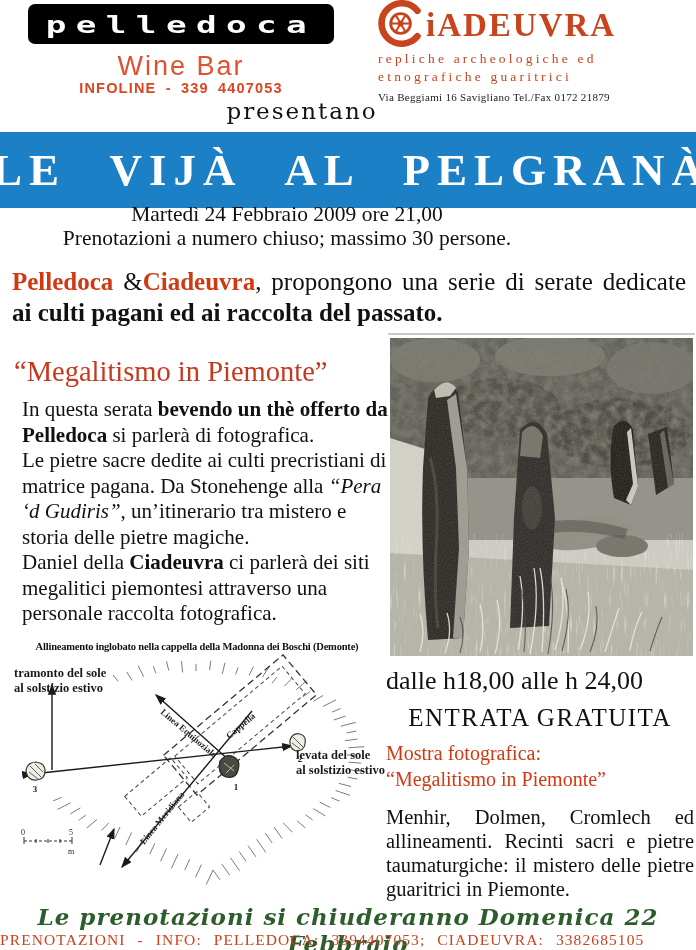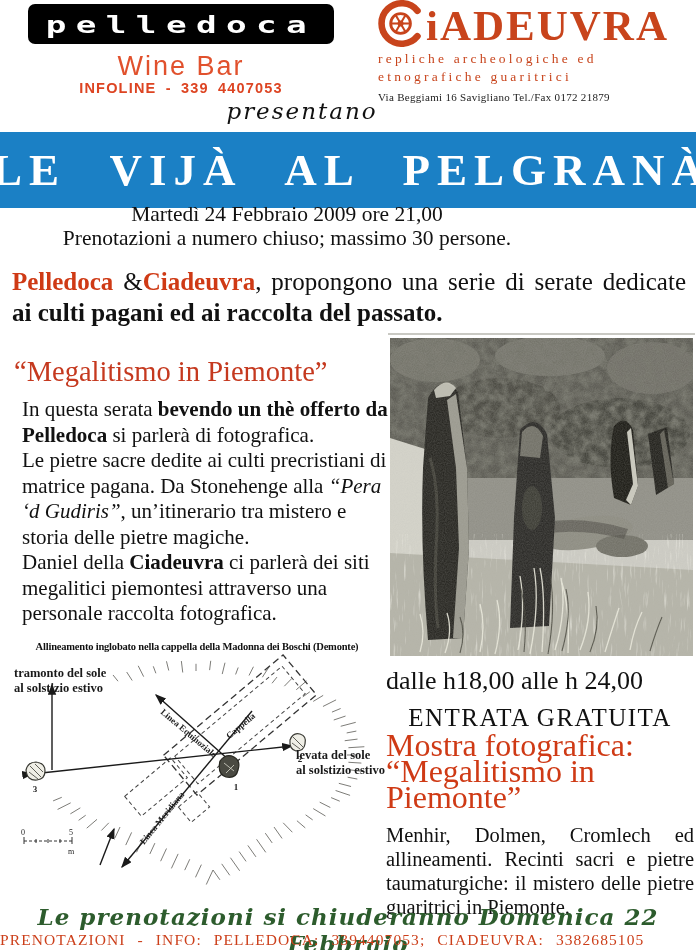--- a/index.html
+++ b/index.html
@@ -24,25 +24,25 @@
     font-family:"DejaVu Sans Mono",monospace;font-weight:bold;font-size:33px;color:#fff;
     letter-spacing:9px;transform:scaleY(.72) scaleX(1.04);white-space:nowrap;
   }
   .winebar{font-family:"Liberation Sans","DejaVu Sans",sans-serif;font-weight:400;font-size:27px;color:#e1512d;letter-spacing:2px;line-height:30px;margin-top:7px;}
   .pd-addr{font-family:"Liberation Sans",sans-serif;font-weight:bold;font-size:14.5px;color:var(--addr-blue);letter-spacing:1.6px;word-spacing:5px;line-height:15px;margin-top:2px;}
   .pd-info{font-family:"Liberation Sans",sans-serif;font-weight:bold;font-size:14.5px;color:#dd4422;letter-spacing:1.2px;word-spacing:4px;line-height:15px;}
 
   
   .cd-block{left:378px;top:2px;width:312px;}
   .cd-logo-row{display:flex;align-items:center;gap:1px;height:47px;}
-  .cd-logo-text{font-weight:bold;font-size:43px;color:var(--logo-orange);letter-spacing:2px;line-height:1;}
+  .cd-logo-text{font-weight:bold;font-size:33px;color:var(--logo-orange);letter-spacing:2px;line-height:1;}
   .cd-tagline{font-size:13.5px;color:var(--logo-orange);letter-spacing:3.2px;line-height:16px;margin-top:2px;white-space:nowrap;}
   .cd-addr{font-size:11px;color:#222;margin-top:6px;letter-spacing:.3px;}
 
-  .presentano{left:0;top:98px;width:604px;text-align:center;font-family:"DejaVu Serif",serif;font-style:italic;font-size:23px;letter-spacing:2px;}
+  .presentano{left:0;top:98px;width:604px;text-align:center;font-family:"DejaVu Serif",serif;font-size:23px;letter-spacing:2px;}
 
   .banner{left:0;top:132px;width:696px;height:76px;background:var(--banner-blue);display:flex;align-items:center;justify-content:center;}
   .banner-title{color:#fff;font-weight:bold;font-size:45px;letter-spacing:7px;word-spacing:26px;white-space:nowrap;padding-left:7px;}
 
   .datelines{left:0;top:202px;width:574px;text-align:center;font-size:21.5px;line-height:24px;}
 
   .intro{left:12px;top:266px;width:674px;font-size:25px;line-height:31px;text-align:justify;}
   .intro .brand{color:var(--red);font-weight:bold;}
   .intro .b{font-weight:bold;}
 
@@ -63,21 +63,21 @@
   .dg-small{font-size:9px;font-weight:bold;fill:#222;}
   .dg-tiny{font-size:8px;fill:#222;}
   .dash{fill:none;stroke:#333;stroke-width:1.3;stroke-dasharray:7 4;}
   .dash2{fill:none;stroke:#444;stroke-width:1;stroke-dasharray:4 3;}
   .arrow{stroke:#1a1a1a;stroke-width:1.4;fill:none;}
   #hachure-ring line,#hachure-v line{stroke:#55544e;stroke-width:.9;opacity:.85;}
 
   .rightcol{left:386px;top:666px;width:308px;}
   .hours{font-size:26px;line-height:30px;white-space:nowrap;}
   .entrata{font-size:25px;letter-spacing:1.5px;text-align:center;margin-top:8px;}
-  .mostra{color:var(--red);font-size:32px;line-height:26px;margin-top:0;}
+  .mostra{color:var(--red);font-size:20px;line-height:26px;margin-top:8px;}
   .rc-desc{font-size:20.5px;line-height:24px;text-align:justify;margin-top:13px;}
 
   .green-note{left:0;top:903px;width:696px;text-align:center;font-family:"DejaVu Serif",serif;font-style:italic;font-weight:bold;font-size:23px;color:var(--green);letter-spacing:1px;}
   .contacts{left:0;top:931px;width:643px;text-align:center;font-size:15.5px;color:#cc3f1a;letter-spacing:1.1px;word-spacing:7px;white-space:nowrap;}
 </style>
 </head>
 <body>
 
 <div class="poster">
 

